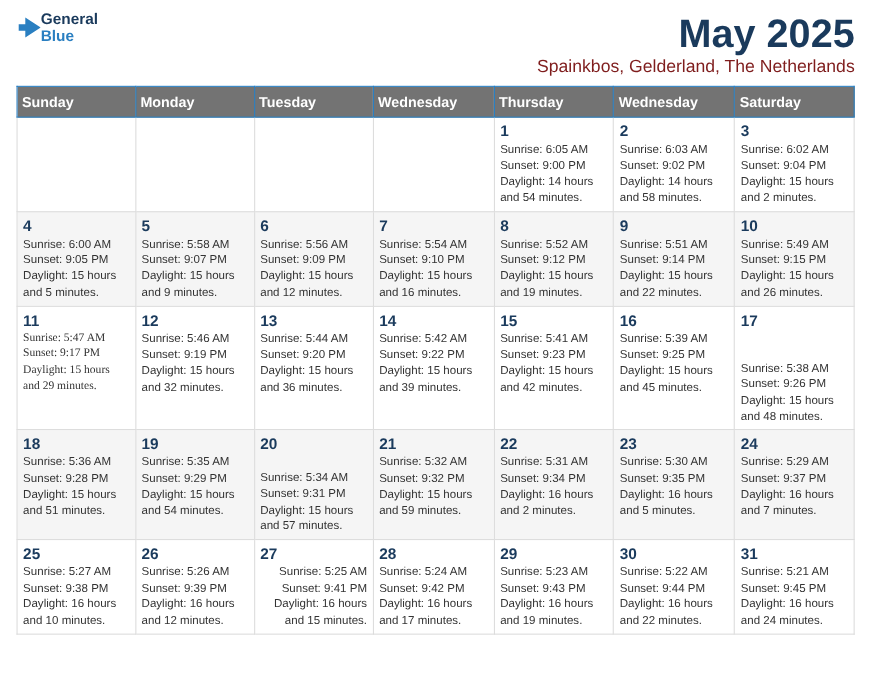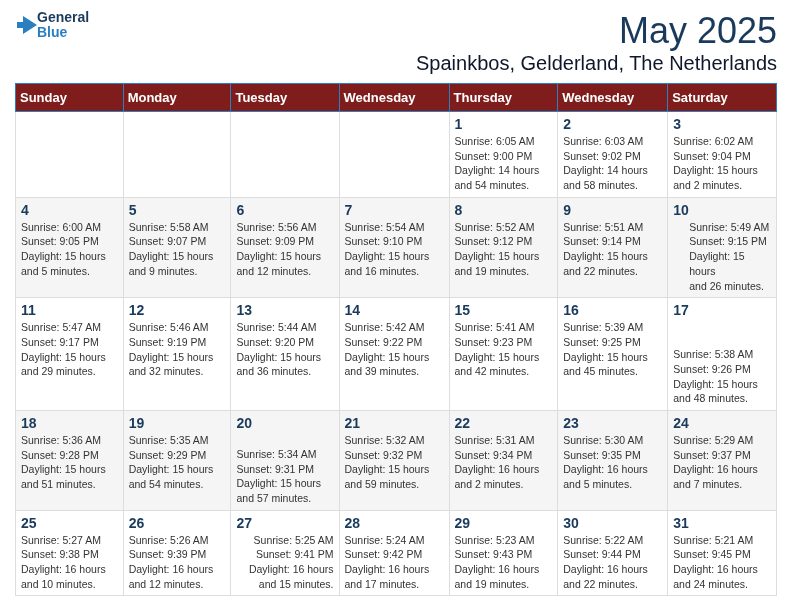--- a/index.html
+++ b/index.html
@@ -4,24 +4,24 @@
   <style>
     * { box-sizing: border-box; margin: 0; padding: 0; }
     body { font-family: Arial, sans-serif; background: #fff; width: 792px; min-height: 612px; }
     .container { padding: 10px 15px; }
     .header { display: flex; align-items: flex-start; justify-content: space-between; margin-bottom: 8px; }
     .logo { display: flex; align-items: center; }
     .logo-text { font-size: 14px; font-weight: bold; color: #1a3a5c; line-height: 1.1; }
     .logo-blue { color: #2a7fc1; }
     .logo-arrow { width: 22px; height: 22px; }
     .title-block { text-align: right; }
-    .month-title { font-size: 36px; color: #1a3a5c; font-weight: normal; }
-    .location { font-size: 20px; color: #0f172a; }
+    .month-title { font-size: 36px; color: #1a3a5c; font-weight: bold; }
+    .location { font-size: 16px; color: #7f1d1d; }
     table { width: 100%; border-collapse: collapse; font-size: 11px; }
-    thead tr { background: #7f1d1d; color: #fff; }
+    thead tr { background: #737373; color: #fff; }
     thead th { padding: 6px 4px; text-align: left; font-size: 13px; font-weight: bold; border: 1px solid #2a7fc1; }
     tbody tr { border-bottom: 1px solid #ccc; }
     tbody td { border: 1px solid #ddd; vertical-align: top; padding: 4px 5px; width: 113px; min-height: 80px; background: #fff; color: #333; }
     tbody tr:nth-child(even) td { background: #f5f5f5; }
     .day-num { font-size: 14px; font-weight: bold; color: #1a3a5c; display: block; margin-bottom: 2px; }
     .day-detail { font-size: 10.5px; color: #333; line-height: 1.4; }
     .empty { background: #fff !important; }
   </style>
 </head>
 <body>
@@ -121,30 +121,30 @@
           </td>
           <td>
             <span class="day-num">9</span>
             <div class="day-detail" style="white-space: pre-line;">Sunrise: 5:51 AM
 Sunset: 9:14 PM
 Daylight: 15 hours
 and 22 minutes.</div>
           </td>
           <td>
             <span class="day-num">10</span>
-            <div class="day-detail" style="white-space: pre-line; margin-left: 16px;">Sunrise: 5:49 AM
+            <div class="day-detail" style="white-space: pre-line;">Sunrise: 5:49 AM
 Sunset: 9:15 PM
 Daylight: 15 hours
 and 26 minutes.</div>
           </td>
         </tr>
         <tr>
           <td>
             <span class="day-num">11</span>
-            <div class="day-detail" style="white-space: pre-line;">Sunrise: 5:47 AM
+            <div class="day-detail" style="white-space: pre-line; font-family: Liberation Serif, serif;">Sunrise: 5:47 AM
 Sunset: 9:17 PM
 Daylight: 15 hours
 and 29 minutes.</div>
           </td>
           <td>
             <span class="day-num">12</span>
             <div class="day-detail" style="white-space: pre-line;">Sunrise: 5:46 AM
 Sunset: 9:19 PM
 Daylight: 15 hours
 and 32 minutes.</div>

